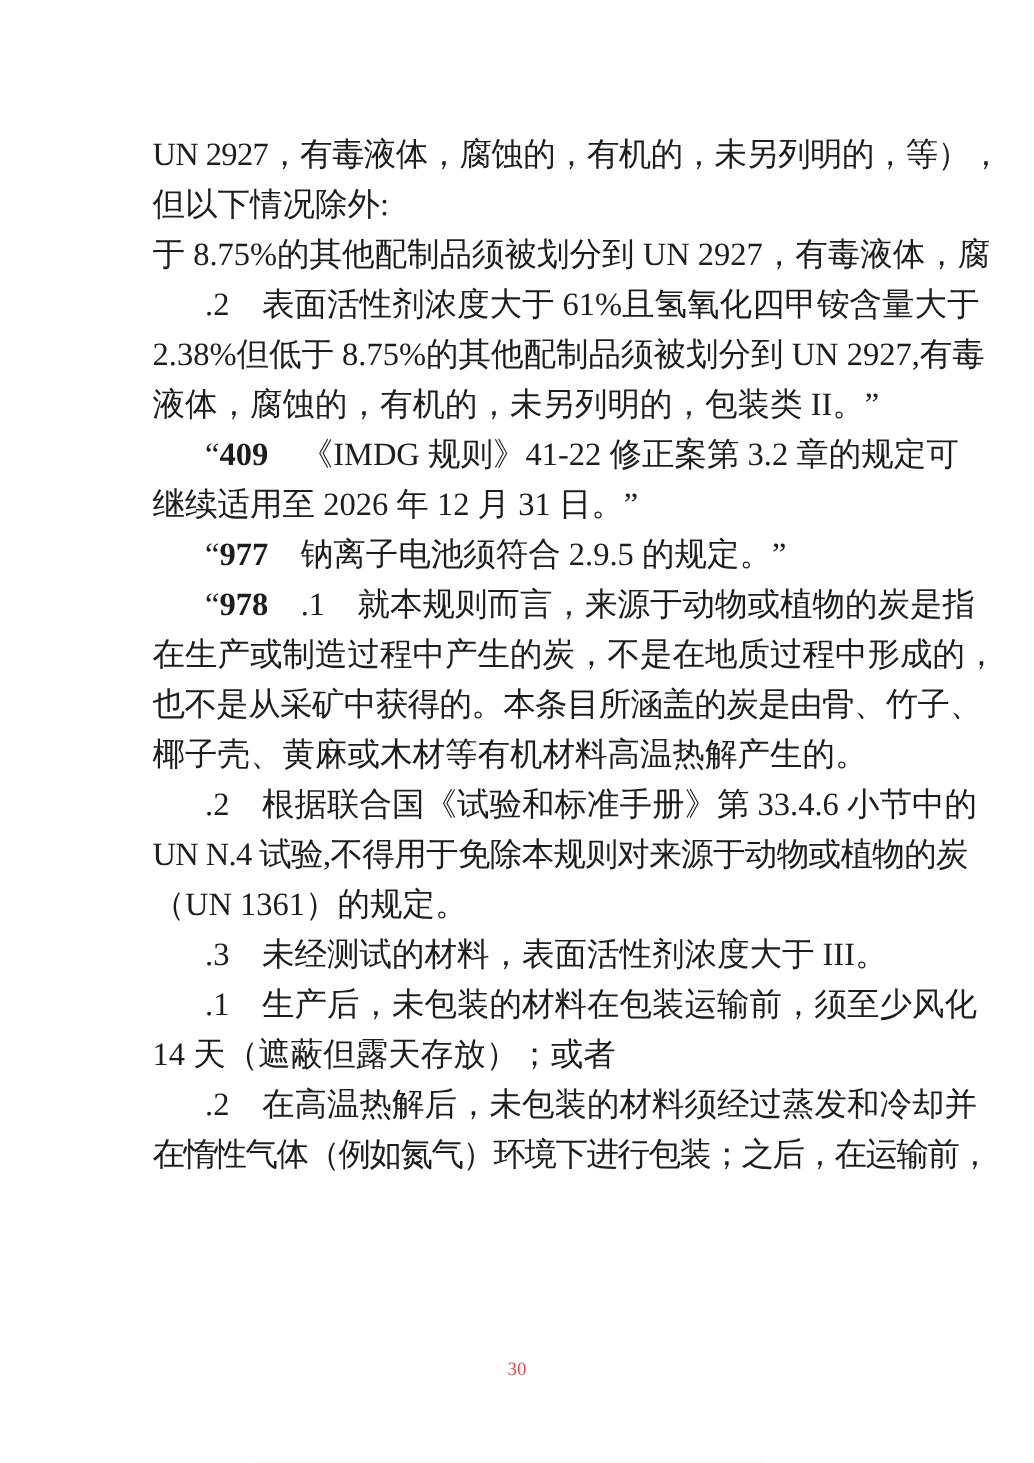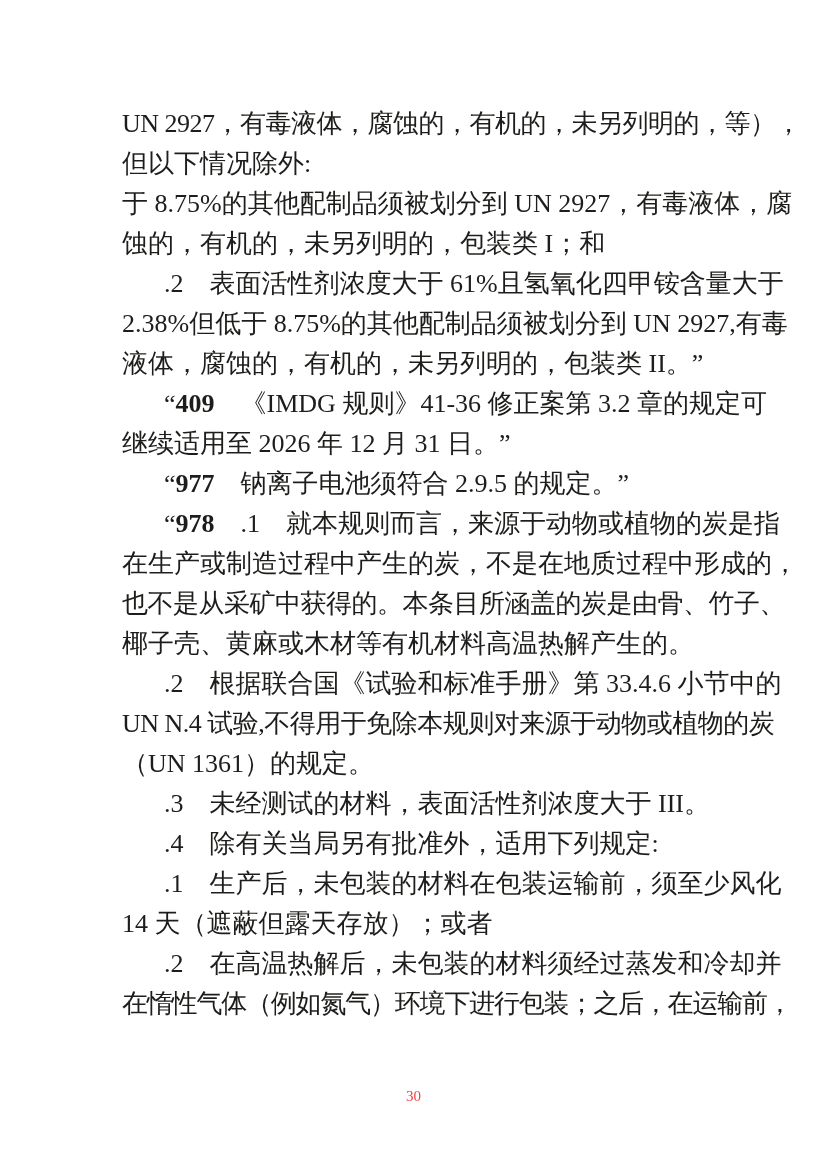--- a/index.html
+++ b/index.html
@@ -50,35 +50,33 @@
   }
 </style>
 </head>
 <body>
 
 <div class="page">
   <div class="text-block">
       <div class="line j ls1"><span>UN 2927，有毒液体，腐蚀的，有机的，未另列明的，等），</span></div>
       <div class="line"><span>但以下情况除外:</span></div>
       <div class="line j"><span>于 8.75%的其他配制品须被划分到 UN 2927，有毒液体，腐</span></div>
-      <div class="line"><span>蚀的，有机的，未另列明的，包装类 I；和</span></div>
       <div class="line j ind"><span>.2　表面活性剂浓度大于 61%且氢氧化四甲铵含量大于</span></div>
       <div class="line j"><span>2.38%但低于 8.75%的其他配制品须被划分到 UN 2927,有毒</span></div>
       <div class="line"><span>液体，腐蚀的，有机的，未另列明的，包装类 II。”</span></div>
-      <div class="line j ind"><span>“</span><b>409</b><span>　《IMDG 规则》41-36 修正案第 3.2 章的规定可</span></div>
+      <div class="line j ind"><span>“</span><b>409</b><span>　《IMDG 规则》41-22 修正案第 3.2 章的规定可</span></div>
       <div class="line"><span>继续适用至 2026 年 12 月 31 日。”</span></div>
       <div class="line ind"><span>“</span><b>977</b><span>　钠离子电池须符合 2.9.5 的规定。”</span></div>
       <div class="line j ind"><span>“</span><b>978</b><span>　.1　就本规则而言，来源于动物或植物的炭是指</span></div>
       <div class="line j"><span>在生产或制造过程中产生的炭，不是在地质过程中形成的，</span></div>
       <div class="line j ls1"><span>也不是从采矿中获得的。本条目所涵盖的炭是由骨、竹子、</span></div>
       <div class="line"><span>椰子壳、黄麻或木材等有机材料高温热解产生的。</span></div>
       <div class="line j ind"><span>.2　根据联合国《试验和标准手册》第 33.4.6 小节中的</span></div>
       <div class="line j ls1"><span>UN N.4 试验,不得用于免除本规则对来源于动物或植物的炭</span></div>
       <div class="line"><span>（UN 1361）的规定。</span></div>
       <div class="line ind"><span>.3　未经测试的材料，表面活性剂浓度大于 III。</span></div>
-      <div class="line ind"><span>.4　除有关当局另有批准外，适用下列规定:</span></div>
       <div class="line j ind"><span>.1　生产后，未包装的材料在包装运输前，须至少风化</span></div>
       <div class="line"><span>14 天（遮蔽但露天存放）；或者</span></div>
       <div class="line j ind"><span>.2　在高温热解后，未包装的材料须经过蒸发和冷却并</span></div>
       <div class="line j ls2"><span>在惰性气体（例如氮气）环境下进行包装；之后，在运输前，</span></div>
     </div>
   <div class="page-number">30</div>
 </div>
 
 </body></html>

